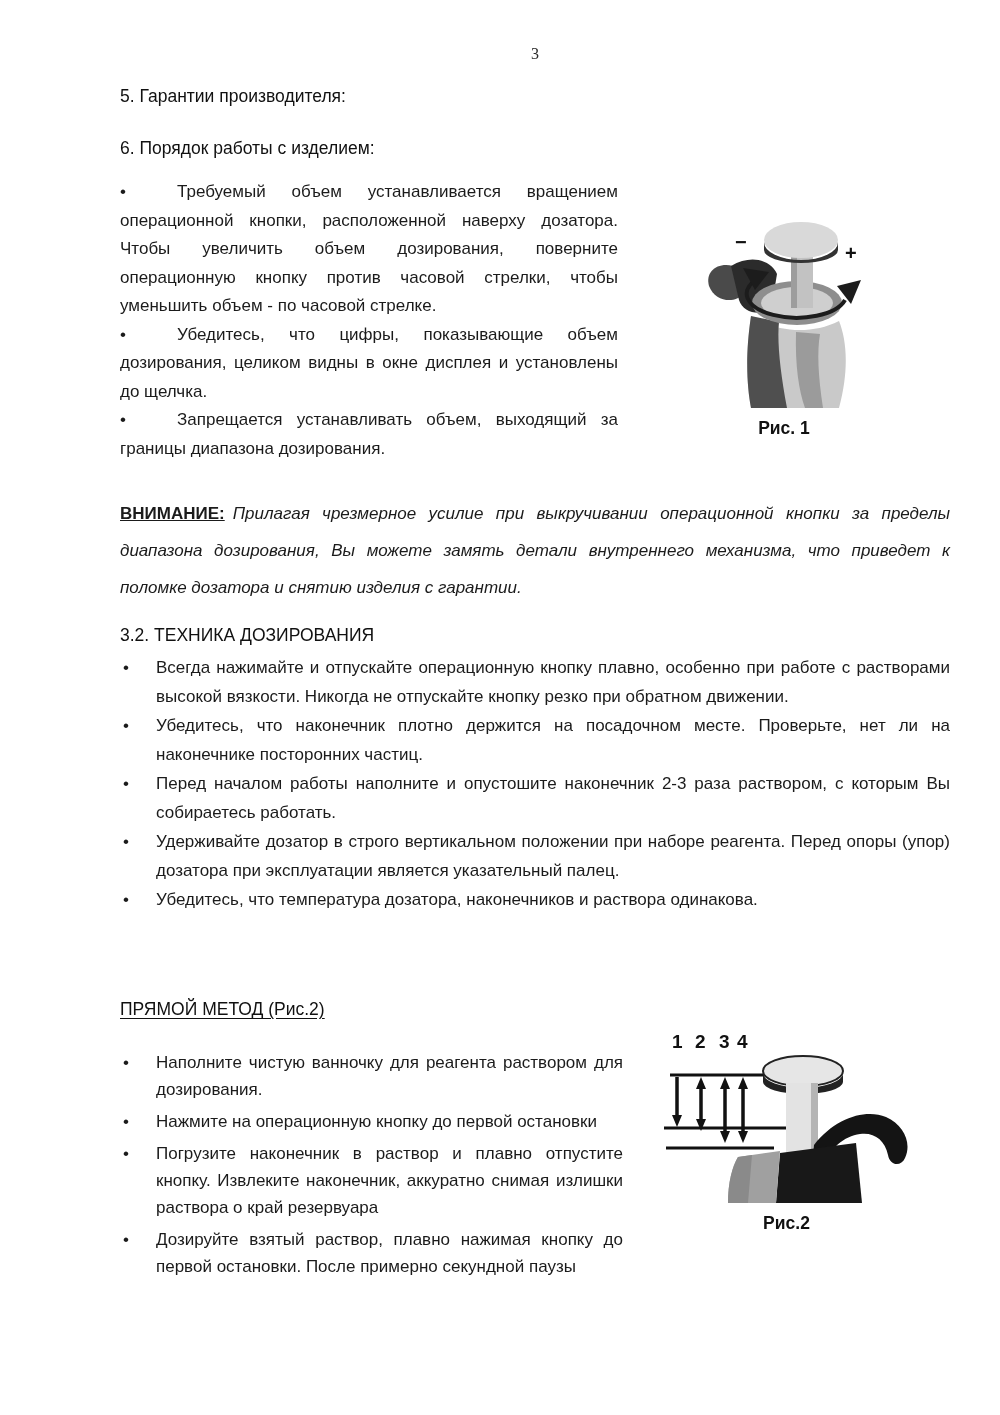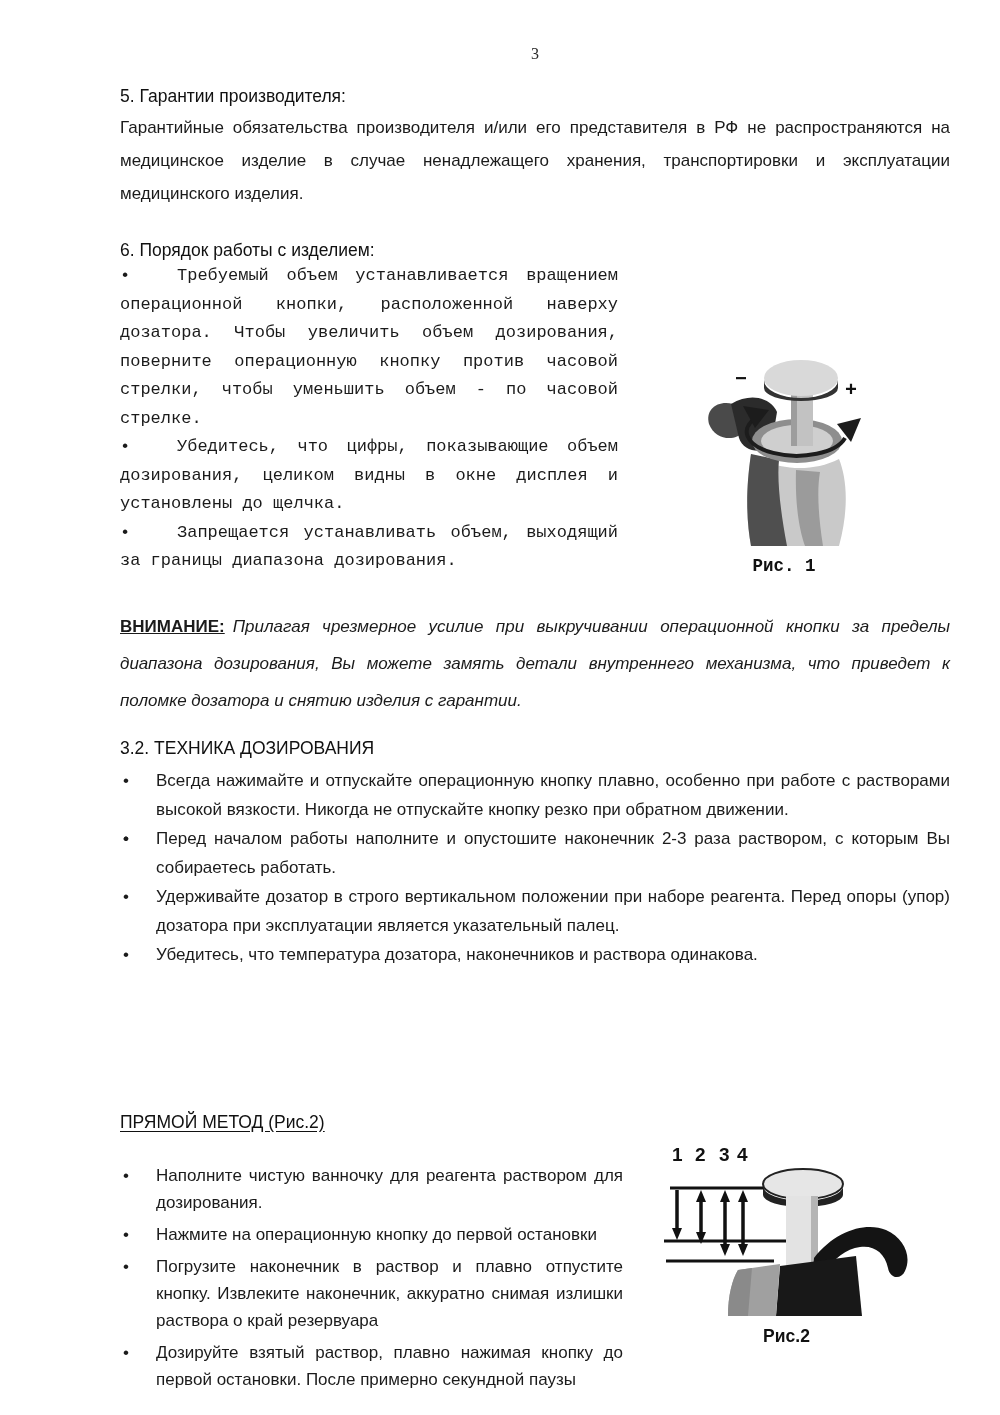--- a/index.html
+++ b/index.html
@@ -8,21 +8,21 @@
     margin:0 auto;box-sizing:border-box;padding:44px 50px 0 120px;
     font-family:"Liberation Sans",sans-serif;color:#1b1b1b;overflow:hidden;
   }
   .pagenum{text-align:center;font-family:"Liberation Serif",serif;font-size:16px;
     color:#2a2a2a;line-height:20px;margin:0 0 20px 0;}
   .h{font-size:17.5px;font-weight:normal;margin:0;line-height:24px;color:#111;}
   .u{text-decoration:underline;text-underline-offset:3px;}
   .mt-s6{margin-top:28px;}
   .mt-s61{margin-top:3px;}
   .para{font-size:17px;line-height:33px;text-align:justify;margin:3px 0 0 0;}
-  .cols{display:flex;align-items:flex-end;margin-top:0;font-family:Liberation Mono, monospace;}
+  .cols{display:flex;align-items:center;margin-top:18px;}
   .col-text{width:498px;min-height:285px;}
   .li61{font-size:17px;line-height:28.5px;text-align:justify;}
   .li61 .dot{display:inline-block;width:57px;}
   .col-fig{flex:1;display:flex;flex-direction:column;align-items:center;}
   .fig1wrap{margin-top:14px;}
   .figbox{position:relative;}
   .sign{position:absolute;font-weight:bold;font-size:20px;color:#111;line-height:1;}
   .minus{left:36px;top:16px;}
   .plus{left:146px;top:27px;}
   .figcap{font-weight:bold;font-size:17.5px;margin-top:10px;color:#111;}
@@ -49,21 +49,20 @@
   svg{display:block;}
 </style>
 </head>
 <body>
 
 <div class="page">
 
   <div class="pagenum">3</div>
 
   <h2 class="h">5. Гарантии производителя:</h2>
-  <p class="para">Гарантийные обязательства производителя и/или его представителя в РФ не распространяются на медицинское изделие в случае ненадлежащего хранения, транспортировки и эксплуатации медицинского изделия.</p>
 
   <h2 class="h mt-s6">6. Порядок работы с изделием:</h2>
 
   <div class="cols">
     <div class="col-text">
         <div class="li61"><span class="dot">•</span><span>Требуемый объем устанавливается вращением операционной кнопки, расположенной наверху дозатора. Чтобы увеличить объем дозирования, поверните операционную кнопку против часовой стрелки, чтобы уменьшить объем - по часовой стрелке.</span></div>
         <div class="li61"><span class="dot">•</span><span>Убедитесь, что цифры, показывающие объем дозирования, целиком видны в окне дисплея и установлены до щелчка.</span></div>
         <div class="li61"><span class="dot">•</span><span>Запрещается устанавливать объем, выходящий за границы диапазона дозирования.</span></div>
       </div>
     <div class="col-fig fig1wrap">
@@ -97,21 +96,21 @@
     </div>
   </div>
 
   <p class="att">
     <span class="att-label">ВНИМАНИЕ:</span><span class="att-text">Прилагая чрезмерное усилие при выкручивании операционной кнопки за пределы диапазона дозирования, Вы можете замять детали внутреннего механизма, что приведет к поломке дозатора и снятию изделия с гарантии.</span>
   </p>
 
   <h2 class="h mt62">3.2. ТЕХНИКА ДОЗИРОВАНИЯ</h2>
   <div class="list62">
       <div class="li62"><span class="dot2">•</span><span>Всегда нажимайте и отпускайте операционную кнопку плавно, особенно при работе с растворами высокой вязкости. Никогда не отпускайте кнопку резко при обратном движении.</span></div>
-      <div class="li62"><span class="dot2">•</span></div>
+      <div class="li62"><span class="dot2">•</span><span>Убедитесь, что наконечник плотно держится на посадочном месте. Проверьте, нет ли на наконечнике посторонних частиц.</span></div>
       <div class="li62"><span class="dot2">•</span><span>Перед началом работы наполните и опустошите наконечник 2-3 раза раствором, с которым Вы собираетесь работать.</span></div>
       <div class="li62"><span class="dot2">•</span><span>Удерживайте дозатор в строго вертикальном положении при наборе реагента. Перед опоры (упор) дозатора при эксплуатации является указательный палец.</span></div>
       <div class="li62"><span class="dot2">•</span><span>Убедитесь, что температура дозатора, наконечников и раствора одинакова.</span></div>
     </div>
 
   <h2 class="h u mt-dm">ПРЯМОЙ МЕТОД (Рис.2)</h2>
 
   <div class="cols2">
     <div class="col-text2">
         <div class="li62 lim"><span class="dot2">•</span><span>Наполните чистую ванночку для реагента раствором для дозирования.</span></div>

